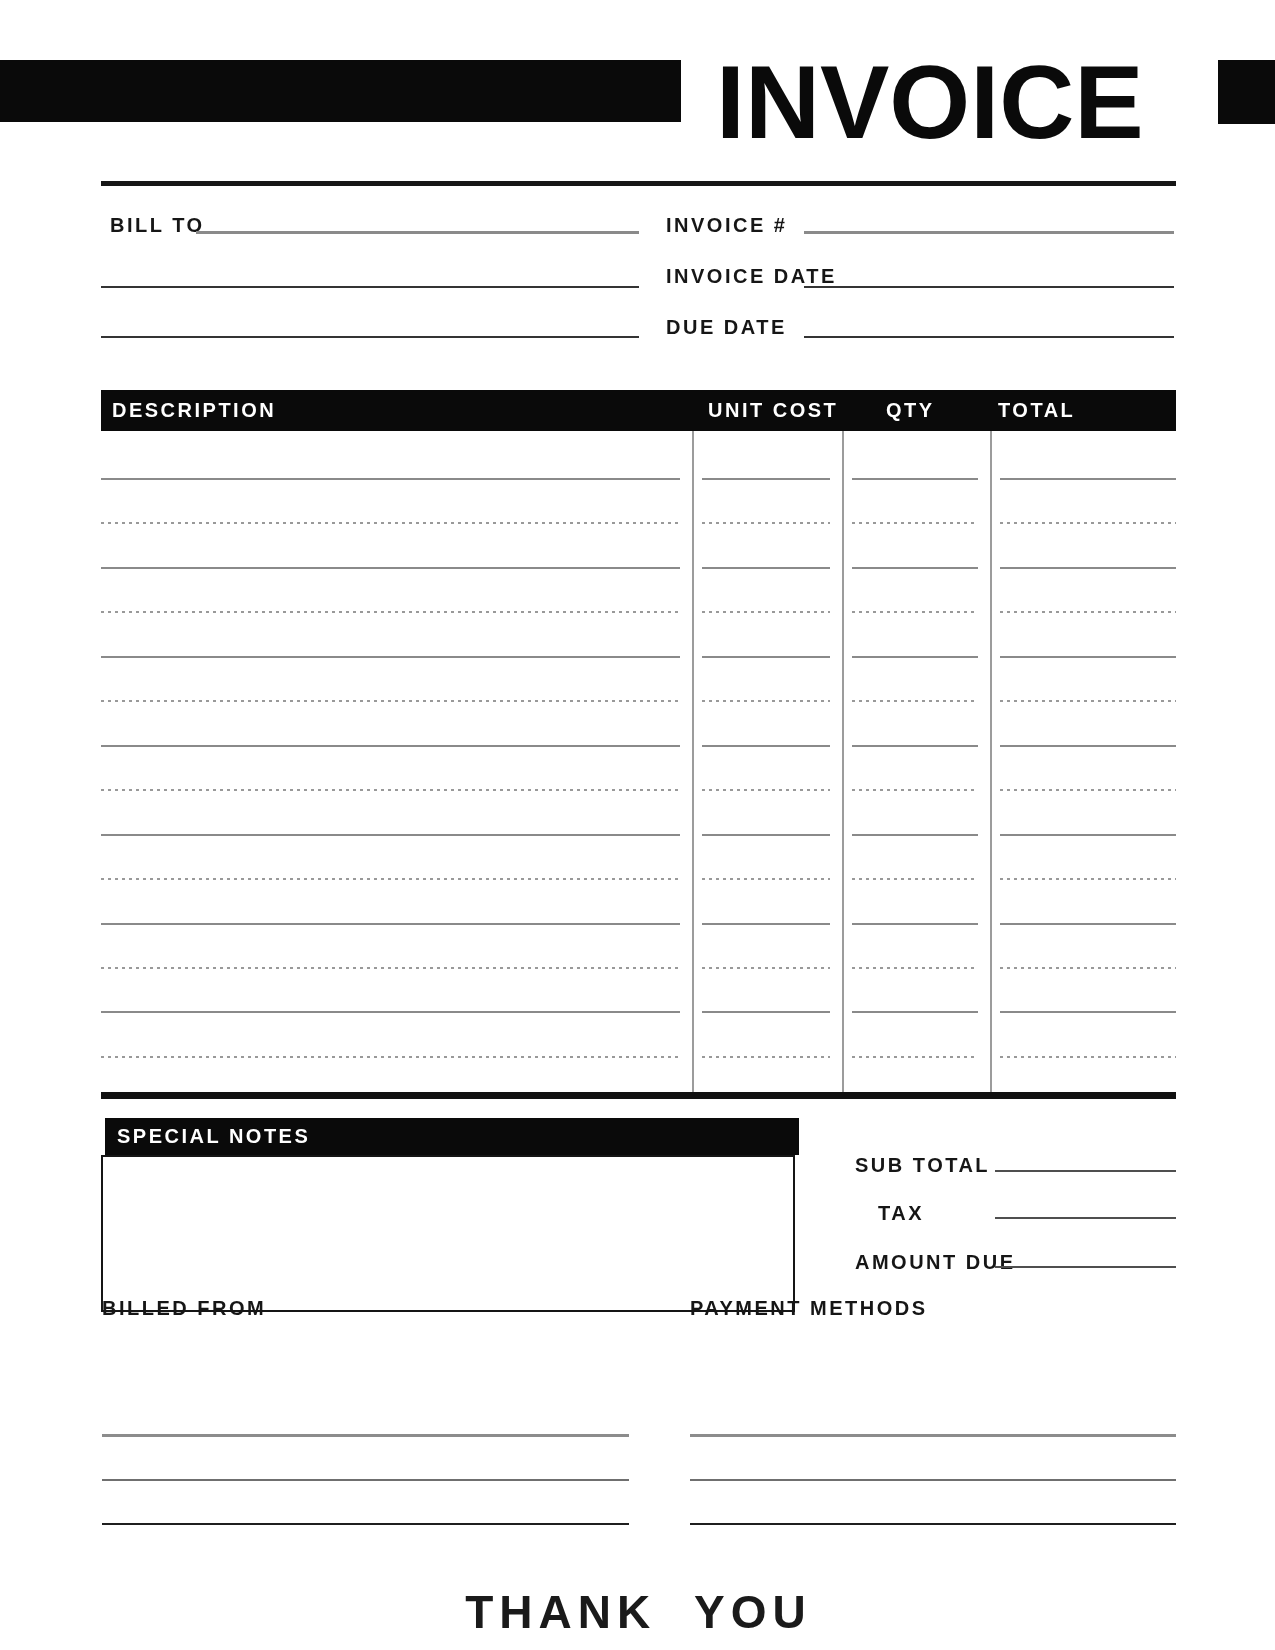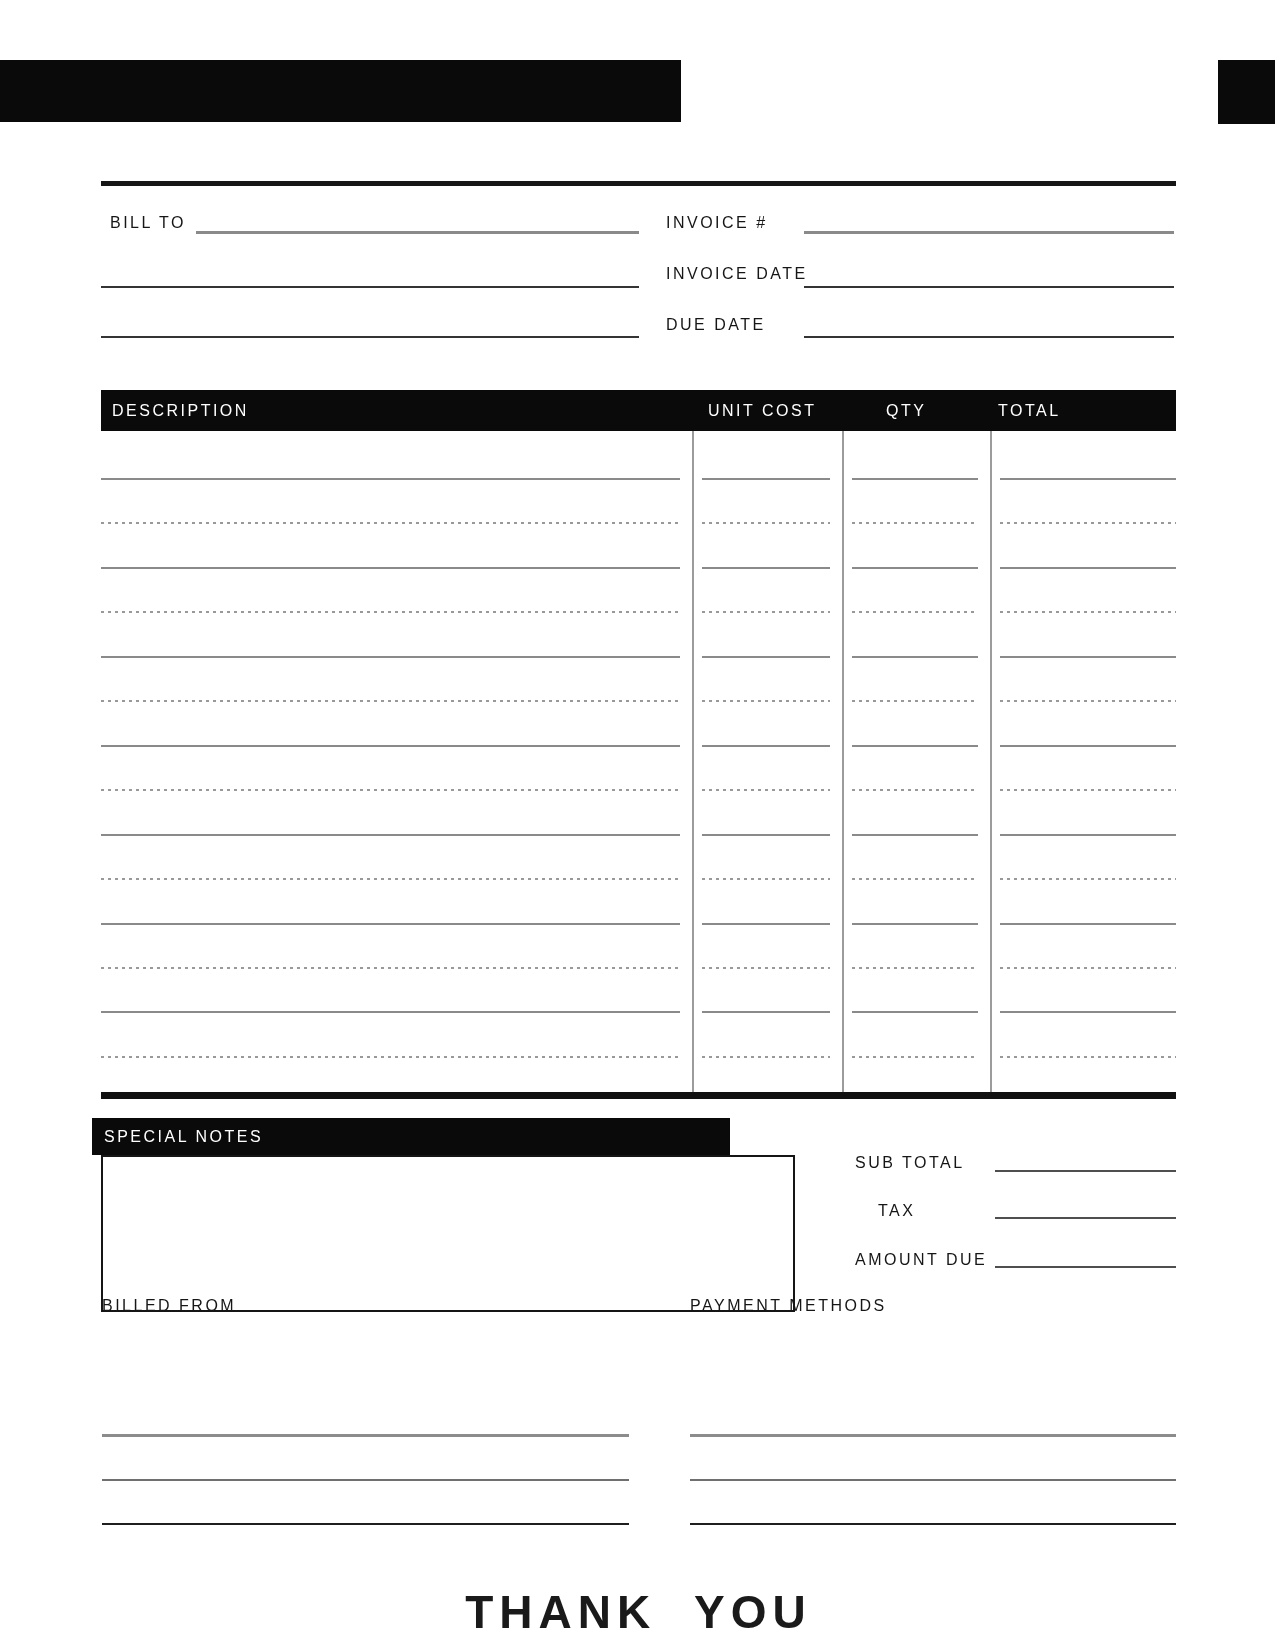--- a/index.html
+++ b/index.html
@@ -12,21 +12,21 @@
   
   .topbar{left:0;top:60px;width:681px;height:62px;}
   .title{
     left:716px;top:50px;font-size:104px;font-weight:bold;line-height:1;
     letter-spacing:0px;color:#0a0a0a;white-space:nowrap;
   }
   .topsquare{left:1218px;top:60px;width:57px;height:64px;}
   .rule-top{left:101px;top:181px;width:1075px;height:5px;background:#161616;}
   
   .lbl{
-    font-size:16px;font-weight:normal;letter-spacing:2.5px;color:#161616;
+    font-size:20px;font-weight:bold;letter-spacing:2.5px;color:#161616;
     white-space:nowrap;line-height:1.2;
   }
   
   .fline{height:0;border-top:3px solid #8a8a8a;}
   .fline.dark{border-top:2px solid #343434;}
   
   .table{left:101px;top:390px;width:1075px;height:709px;}
   .thead{position:absolute;left:0;top:0;width:1075px;height:41px;background:#0a0a0a;}
   .thead .lbl{position:absolute;top:0;line-height:41px;color:#ffffff;}
   .vline{position:absolute;top:41px;width:2px;height:661px;background:#9c9c9c;}
@@ -34,41 +34,42 @@
   .sep{position:absolute;left:0;width:1075px;height:2px;display:flex;}
   .seg{position:relative;height:2px;}
   .seg .ln{position:absolute;top:0;height:2px;left:0;right:0;}
   .sep .s1{width:591px;} .sep .s2{width:150px;} .sep .s3{width:148px;} .sep .s4{width:186px;}
   .sep .s1 .ln{right:12px;}
   .sep .s2 .ln,.sep .s3 .ln{left:10px;right:12px;}
   .sep .s4 .ln{left:10px;}
   .sep-solid .ln{background:#8a8a8a;}
   .sep-dotted .ln{background:repeating-linear-gradient(90deg,#999999 0 3px,transparent 3px 7px);}
   
-  .notesbar{left:92px;top:1118px;width:638px;height:37px;}
+  .notesbar{left:105px;top:1118px;width:694px;height:37px;}
   .notesbar .lbl{position:absolute;left:12px;top:0;line-height:37px;color:#ffffff;}
   .notesbox{left:101px;top:1155px;width:694px;height:157px;border:2px solid #151515;box-sizing:border-box;background:#ffffff;}
   
   .tot-line{height:0;border-top:2px solid #4f4f4f;}
   
   .f1{border-top:3px solid #8c8c8c;} .f2{border-top:2px solid #6f6f6f;} .f3{border-top:2px solid #1f1f1f;}
   .fl{height:0;}
   
   .thanks{
     left:101px;top:1585px;width:1075px;text-align:center;
     font-size:46px;font-weight:700;letter-spacing:6px;word-spacing:20px;
     color:#1a1a1a;white-space:nowrap;
   }
 </style>
 </head>
 <body>
 
 <div class="page">
 
   <div class="abs topbar ink"></div>
+  <div class="abs title">INVOICE</div>
   <div class="abs topsquare ink"></div>
   <div class="abs rule-top"></div>
 
   <div class="abs lbl" style="left:110px;top:213px;">BILL TO</div>
   <div class="abs fline" style="left:196px;top:231px;width:443px;"></div>
   <div class="abs fline dark" style="left:101px;top:286px;width:538px;"></div>
   <div class="abs fline dark" style="left:101px;top:336px;width:538px;"></div>
 
   <div class="abs lbl" style="left:666px;top:213px;">INVOICE #</div>
   <div class="abs fline" style="left:804px;top:231px;width:370px;"></div>

